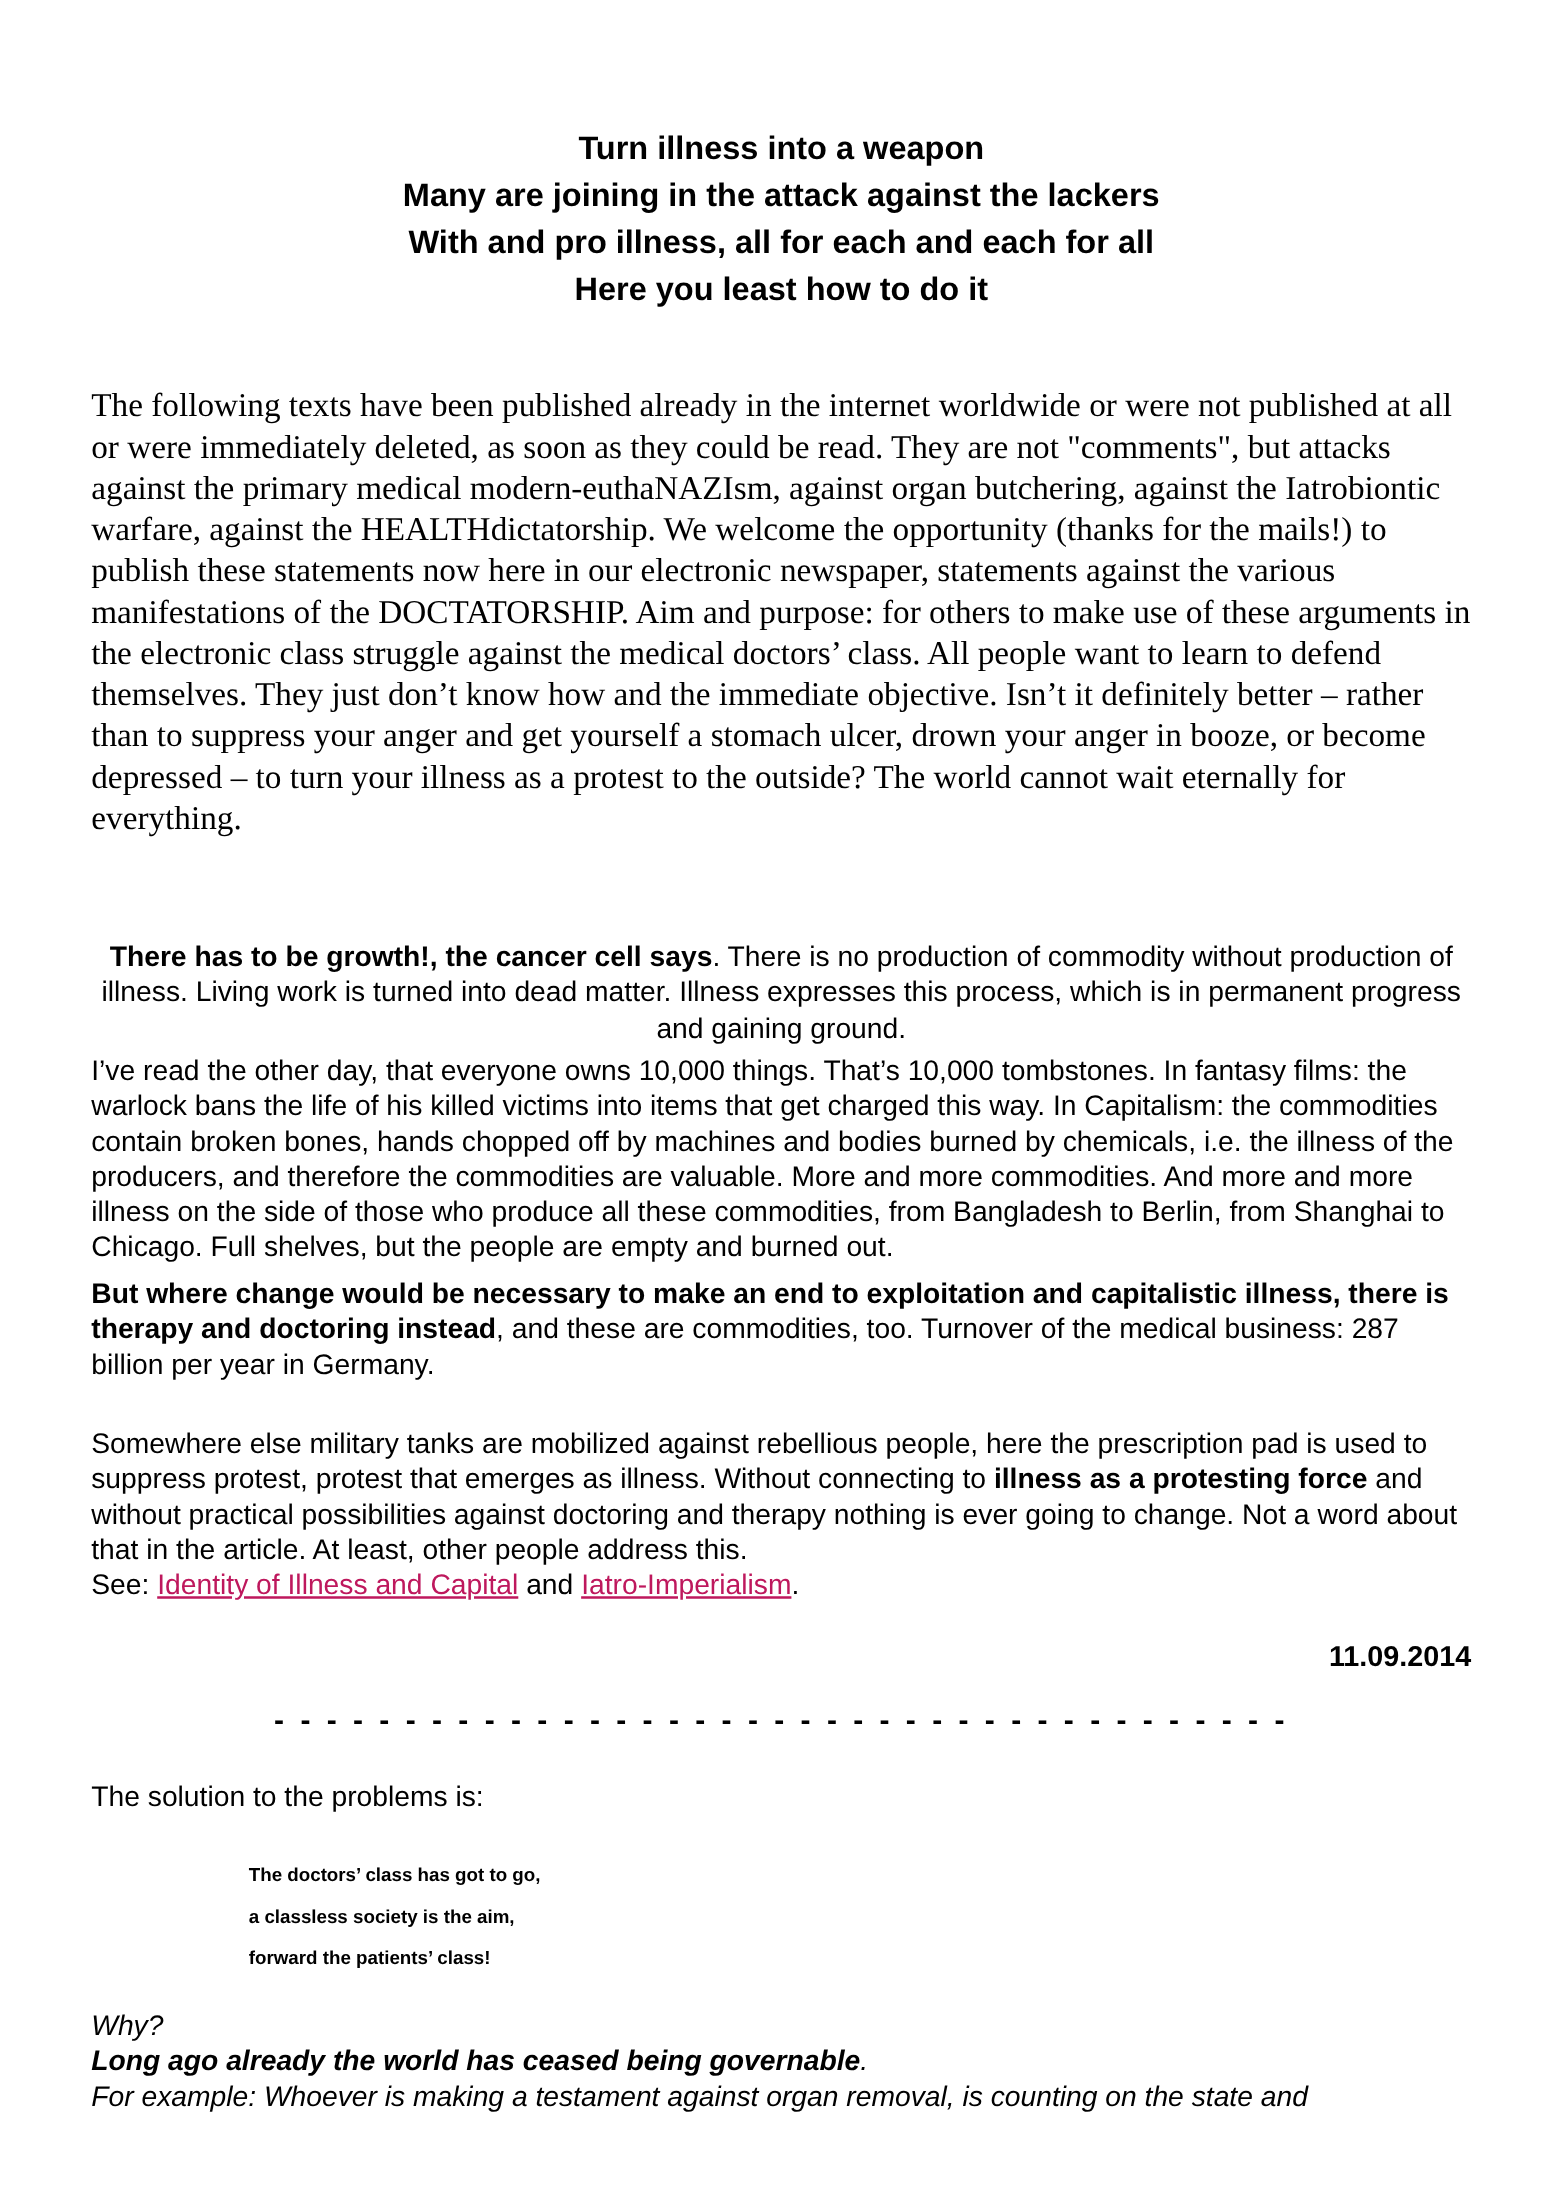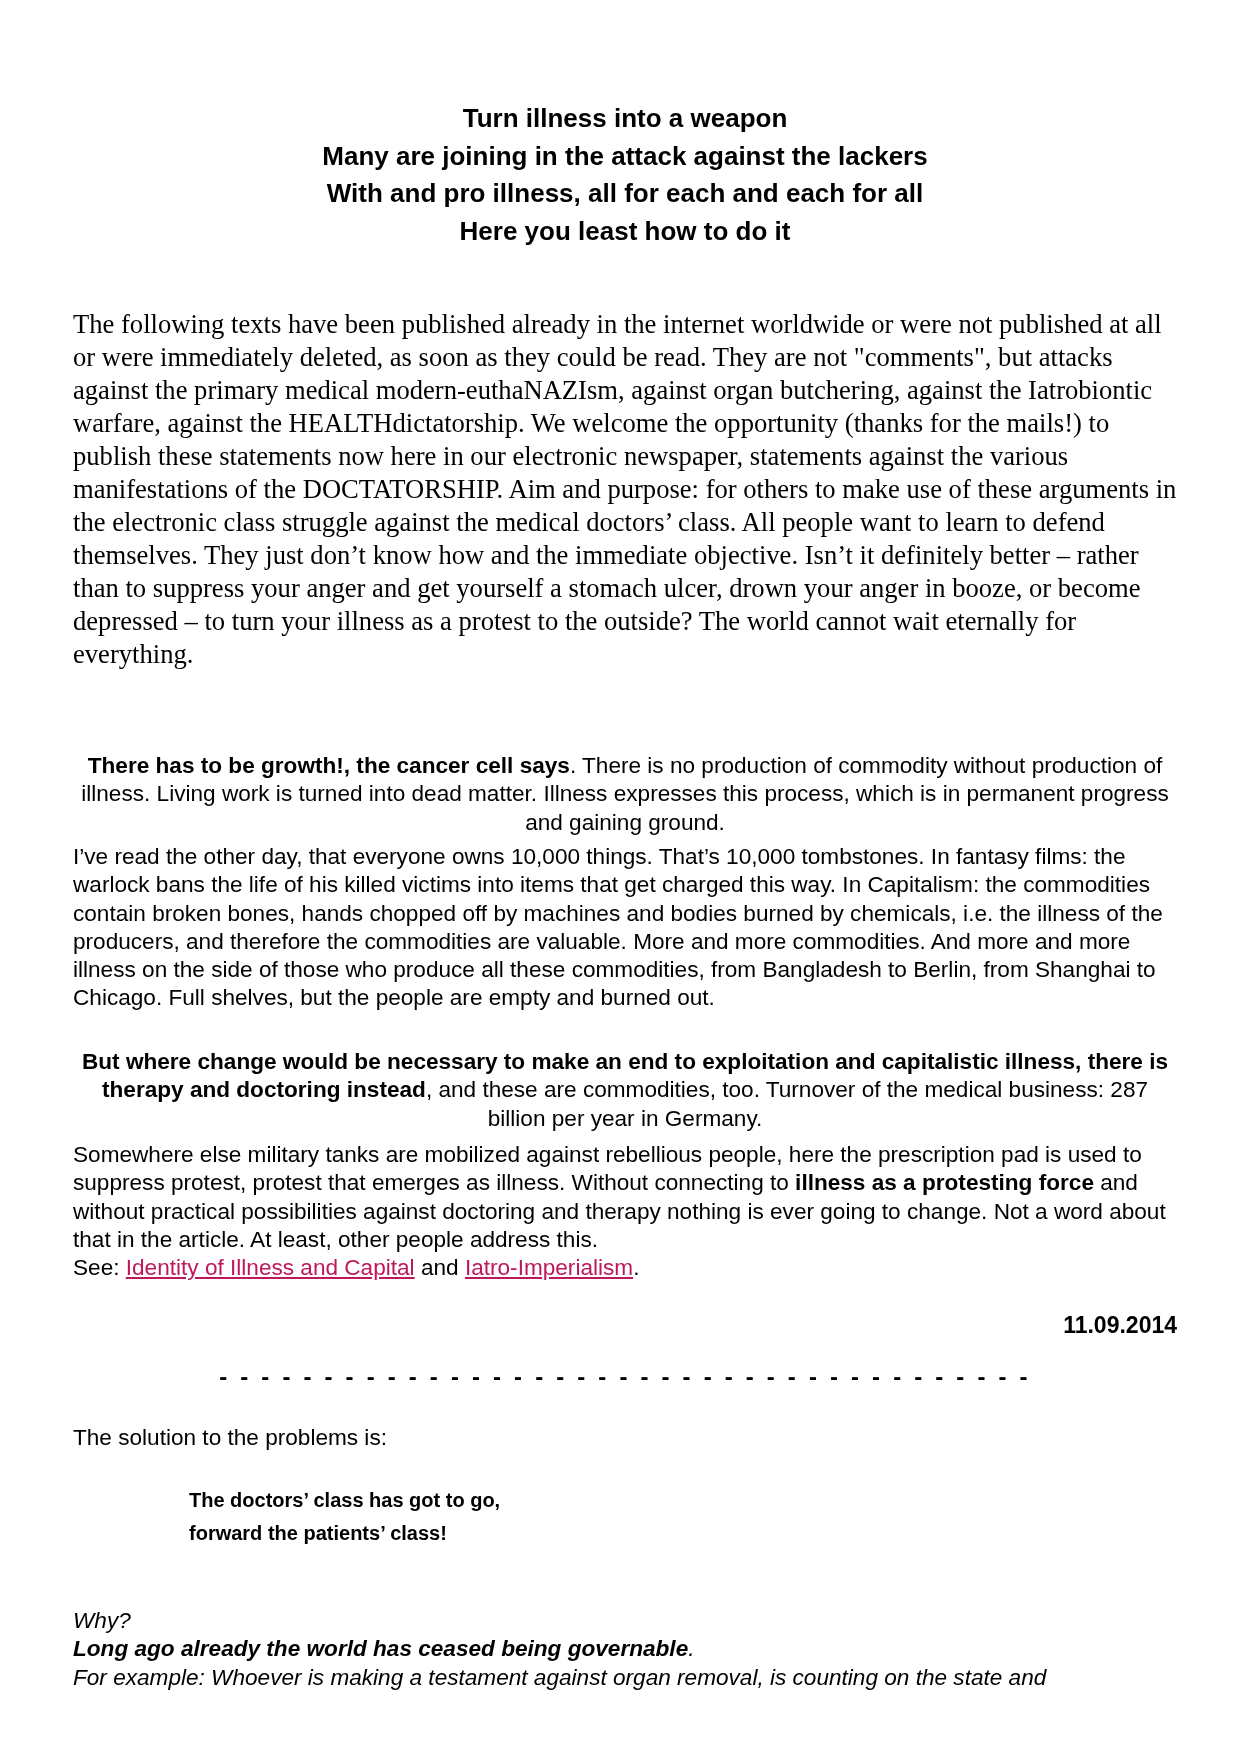--- a/index.html
+++ b/index.html
@@ -6,50 +6,51 @@
   body { width: 1240px; height: 1754px; position: relative; overflow: hidden; color: #000; }
   .page { position: absolute; left: 73px; top: 0; width: 1104px; }
   .headline { position: absolute; left: 0; top: 100px; width: 1104px; text-align: center; font-family: "Liberation Sans", sans-serif; font-weight: bold; font-size: 26px; line-height: 37.5px; }
   .headline div { margin: 0; }
   .intro { position: absolute; left: 0; top: 308px; width: 1104px; font-family: "Liberation Serif", serif; font-size: 26.6px; line-height: 33px; }
   .body-block { position: absolute; left: 0; width: 1104px; font-family: "Liberation Sans", sans-serif; font-size: 22.6px; line-height: 28.3px; margin: 0; }
   b { font-weight: bold; }
   a { color: #be185d; text-decoration: underline; }
   .date { position: absolute; right: 0; top: 1312px; font-family: "Liberation Sans", sans-serif; font-weight: bold; font-size: 23px; }
   .divider { position: absolute; left: 0; top: 1363px; width: 1104px; text-align: center; font-family: "Liberation Sans", sans-serif; font-weight: bold; font-size: 24px; letter-spacing: 3.2px; }
-  .slogan { position: absolute; left: 116px; top: 1484px; font-family: "Liberation Sans", sans-serif; font-weight: bold; font-size: 20px; line-height: 33px; }
+  .slogan { position: absolute; left: 126px; top: 1484px; font-family: "Liberation Sans", sans-serif; font-weight: bold; font-size: 15px; line-height: 33px; }
 </style>
 </head>
 <body>
 
 <div class="page">
 
   <div class="headline">
     <div>Turn illness into a weapon</div>
     <div>Many are joining in the attack against the lackers</div>
     <div>With and pro illness, all for each and each for all</div>
     <div>Here you least how to do it</div>
   </div>
 
   <p class="intro" style="margin:0;">The following texts have been published already in the internet worldwide or were not published at all or were immediately deleted, as soon as they could be read. They are not "comments", but attacks against the primary medical modern-euthaNAZIsm, against organ butchering, against the Iatrobiontic warfare, against the HEALTHdictatorship. We welcome the opportunity (thanks for the mails!) to publish these statements now here in our electronic newspaper, statements against the various manifestations of the DOCTATORSHIP. Aim and purpose: for others to make use of these arguments in the electronic class struggle against the medical doctors’ class. All people want to learn to defend themselves. They just don’t know how and the immediate objective. Isn’t it definitely better – rather than to suppress your anger and get yourself a stomach ulcer, drown your anger in booze, or become depressed – to turn your illness as a protest to the outside? The world cannot wait eternally for everything.</p>
 
   <p class="body-block" style="top:752px;text-align:center;"><b>There has to be growth!, the cancer cell says</b><span>. There is no production of commodity without production of illness. Living work is turned into dead matter. Illness expresses this process, which is in permanent progress and gaining ground.</span></p>
 
   <p class="body-block" style="top:843px;">I’ve read the other day, that everyone owns 10,000 things. That’s 10,000 tombstones. In fantasy films: the warlock bans the life of his killed victims into items that get charged this way. In Capitalism: the commodities contain broken bones, hands chopped off by machines and bodies burned by chemicals, i.e. the illness of the producers, and therefore the commodities are valuable. More and more commodities. And more and more illness on the side of those who produce all these commodities, from Bangladesh to Berlin, from Shanghai to Chicago. Full shelves, but the people are empty and burned out.</p>
 
-  <p class="body-block" style="top:1048px;text-align:center;"><b>But where change would be necessary to make an end to exploitation and capitalistic illness, there is therapy and doctoring instead</b><span>, and these are commodities, too. Turnover of the medical business: 287 billion per year in Germany.</span></p>
+  <p class="body-block" style="top:1021px;"><b>But where change would be necessary to make an end to exploitation and capitalistic illness, there is therapy and doctoring instead</b><span>, and these are commodities, too. Turnover of the medical business: 287 billion per year in Germany.</span></p>
 
   <p class="body-block" style="top:1141px;"><span>Somewhere else military tanks are mobilized against rebellious people, here the prescription pad is used to suppress protest, protest that emerges as illness. Without connecting to </span><b>illness as a protesting force</b><span> and without practical possibilities against doctoring and therapy nothing is ever going to change. Not a word about that in the article. At least, other people address this.</span><br><span>See: </span><a href="#">Identity of Illness and Capital</a><span> and </span><a href="#">Iatro-Imperialism</a><span>.</span></p>
 
   <div class="date">11.09.2014</div>
 
   <div class="divider">- - - - - - - - - - - - - - - - - - - - - - - - - - - - - - - - - - - - - - -</div>
 
   <p class="body-block" style="top:1424px;">The solution to the problems is:</p>
 
   <div class="slogan">
     <div>The doctors’ class has got to go,</div>
+    <div>a classless society is the aim,</div>
     <div>forward the patients’ class!</div>
   </div>
 
   <p class="body-block" style="top:1607px;font-style:italic;"><span>Why?</span><br><b>Long ago already the world has ceased being governable</b><span>.</span><br><span>For example: Whoever is making a testament against organ removal, is counting on the state and</span></p>
 
 </div>
 
 </body></html>

